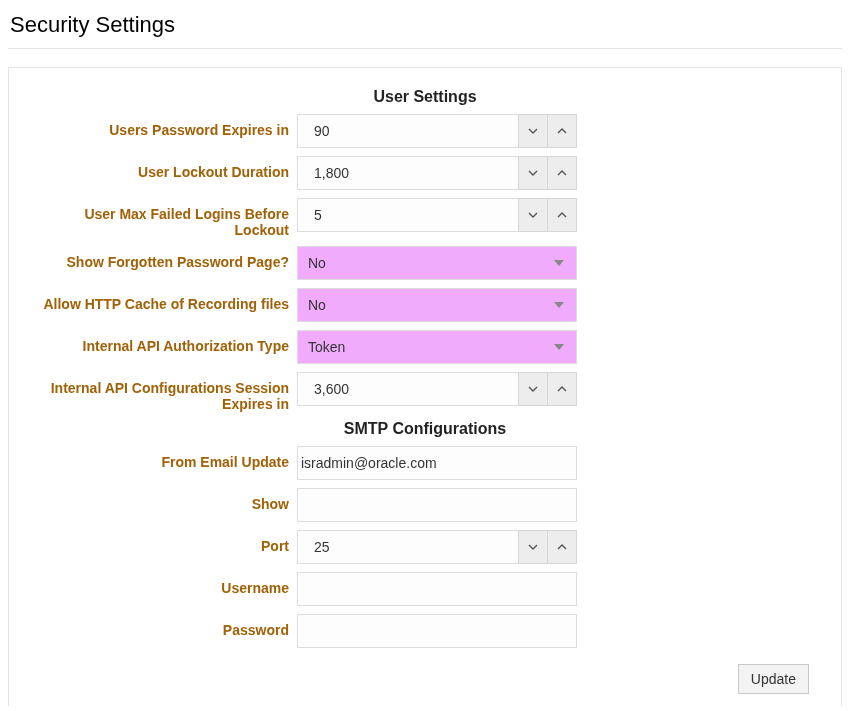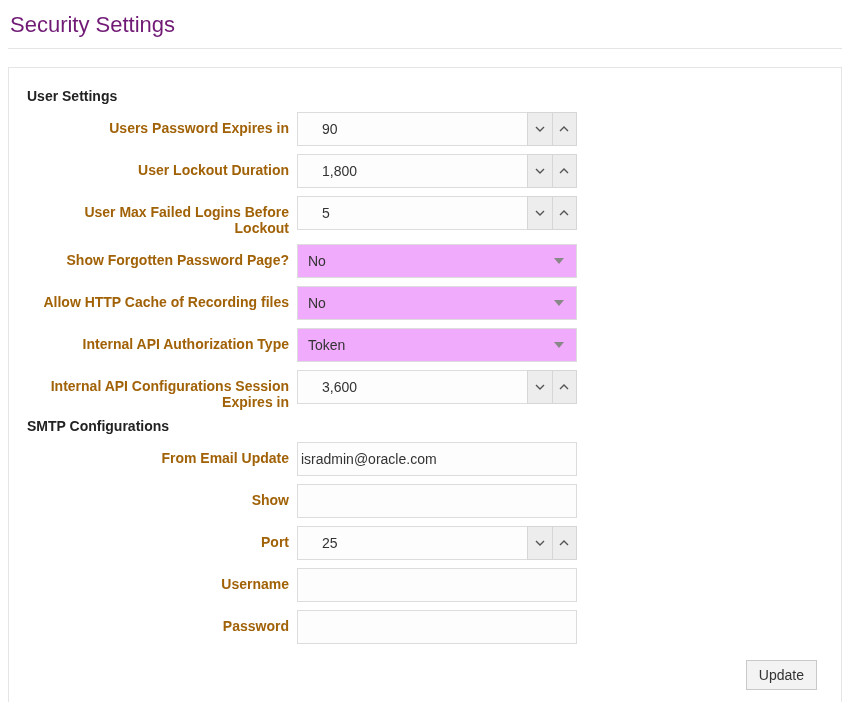--- a/index.html
+++ b/index.html
@@ -1,41 +1,41 @@
 <!DOCTYPE html>
 <html><head>
   <meta charset="utf-8">
   <style>
     * { box-sizing: border-box; margin: 0; padding: 0; }
     body { font-family: "Segoe UI", Arial, sans-serif; font-size: 14px; color: #333; background: #fff; width: 850px; }
     .page { padding: 8px 8px 8px 8px; }
-    .page-title { color: #701a75; font-size: 22px; font-weight: 400; padding: 4px 2px 10px 2px; }
+    .page-title { color: #000000; font-size: 22px; font-weight: 400; padding: 4px 2px 10px 2px; }
     .hr { border: none; border-top: 1px solid #e5e5e5; margin: 0 0 18px 0; }
     .panel { border: 1px solid #e5e5e5; border-bottom: none; padding: 16px 18px 50px 18px; position: relative; min-height: 620px;}
-    .section-title { font-weight: 700; color: #222; font-size: 14px; margin-top: 4px; margin-bottom: 8px; }
+    .section-title { font-weight: 700; color: #222; font-size: 16px; margin-top: 4px; margin-bottom: 8px; text-align: center; }
     .form-row { display: flex; align-items: flex-start; margin-bottom: 8px; min-height: 34px;}
     .form-label { width: 270px; text-align: right; padding-right: 8px; font-weight: 700; color: #a16207; padding-top: 8px; font-size: 14px; }
     .form-control-wrap { width: 280px; display: flex; align-items: stretch; }
     .text-input {
       width: 280px; height: 34px;
       border: 1px solid #dcdcdc;
       background: #fdfdfd;
       padding: 0 3px;
       font-size: 14px;
       color: #333;
       font-family: inherit;
     }
     .spinner { display: flex; width: 280px; }
     .spinner-input {
       flex: 1 1 auto;
       height: 34px;
       border: 1px solid #dcdcdc;
       border-right: none;
       background: #fdfdfd;
-      padding: 0 24px;
+      padding: 0 16px;
       font-size: 14px;
       color: #333;
       font-family: inherit;
     }
     .spinner-btn {
       width: 30px; height: 34px;
       background: #ededed;
       border: 1px solid #d6d6d6;
       display: flex; align-items: center; justify-content: center;
       cursor: pointer;
@@ -48,21 +48,21 @@
       display: flex; align-items: center;
       padding: 0 10px;
       position: relative;
       cursor: pointer;
     }
     .select-value { flex: 1; color: #333; font-size: 14px; }
     .select-caret { width: 14px; height: 14px; display:flex; align-items:center; justify-content:center;}
     .chev { display:inline-block; }
     .chev svg { display:block; }
     .update-btn {
-      position: absolute; right: 24px; bottom: 12px;
+      position: absolute; right: 32px; bottom: 12px;
       background: #f3f3f3;
       border: 1px solid #c9c9c9;
       color: #333;
       padding: 6px 12px;
       font-size: 14px;
       cursor: pointer;
       font-family: inherit;
     }
   </style>
 </head>

